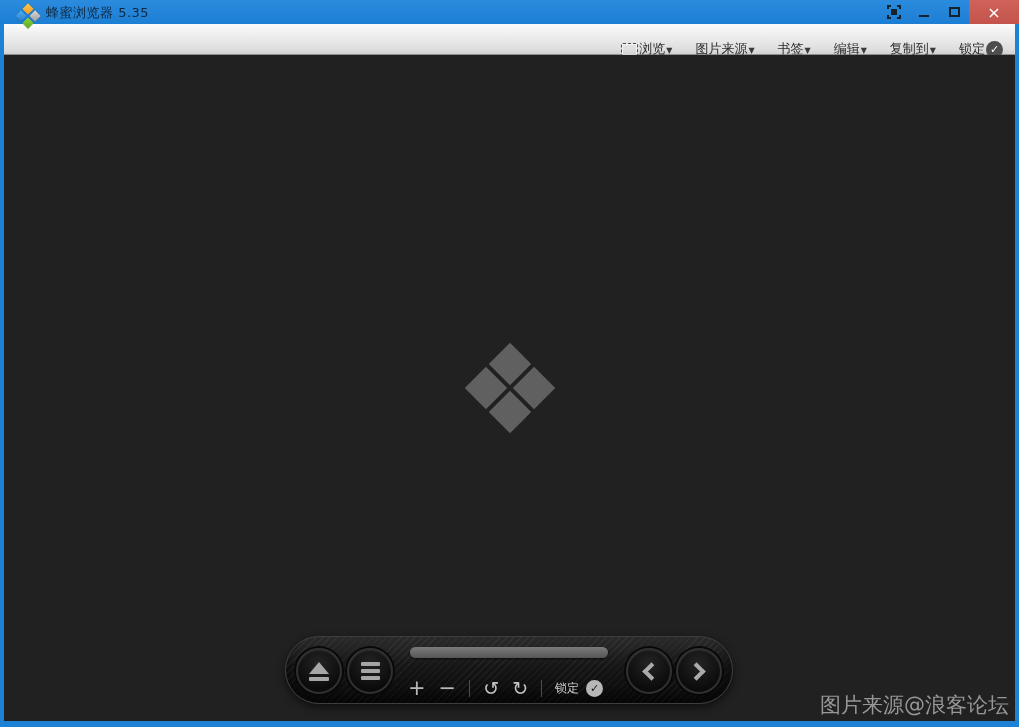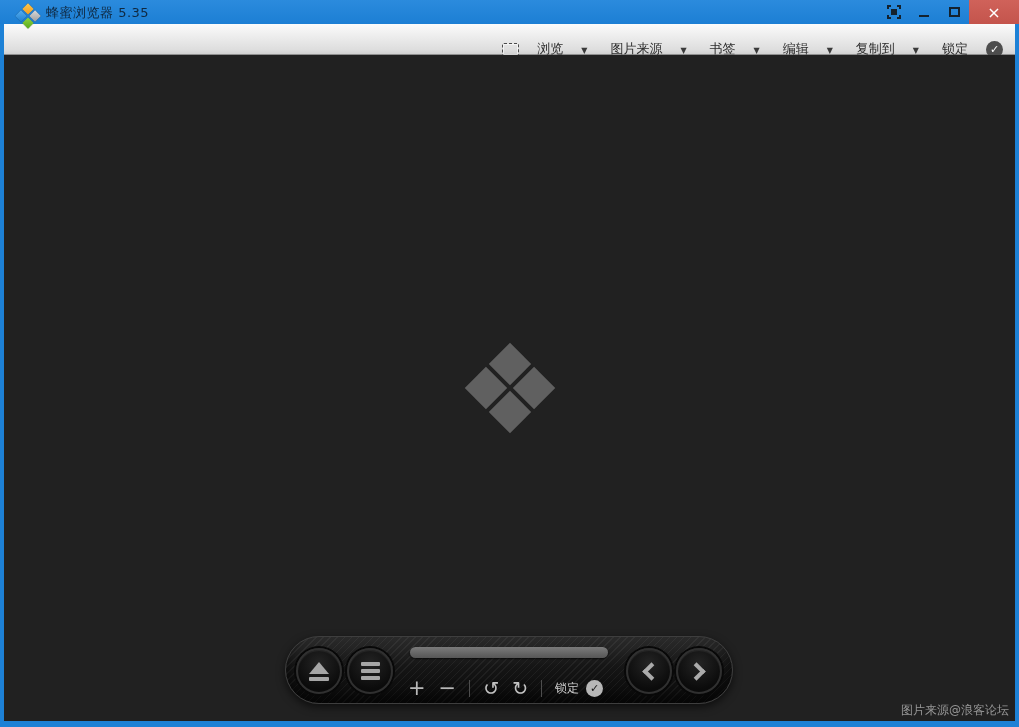--- a/index.html
+++ b/index.html
@@ -31,36 +31,36 @@
   .close-btn { width:50px; height:24px; background:linear-gradient(180deg,#d0625a,#c4544c);
                color:#fff; font-size:16px; display:flex; align-items:center;
                justify-content:center; }
 
   
   .toolbar { position:absolute; left:4px; top:24px; width:1011px; height:31px;
              background:linear-gradient(180deg,#fbfbfb,#dedede 85%,#d2d2d2);
              border-bottom:1px solid #8f8f8f;
              display:flex; align-items:center; justify-content:flex-end;
              padding-right:12px; gap:23px; }
-  .tb-item { display:flex; align-items:center; gap:18px; font-size:13px; color:#2d2d2d;
+  .tb-item { display:flex; align-items:center; gap:1px; font-size:13px; color:#2d2d2d;
              cursor:default;margin-top:20px; }
   .caret { font-size:8px; color:#3a3a3a; padding-top:2px; }
   .fit-icon { width:17px; height:13px; border:1px dashed #4a4a4a; border-radius:2px;
               box-shadow:inset 0 0 0 1px rgba(255,255,255,.6); }
   .check-circle { width:17px; height:17px; border-radius:50%; background:#4d4d4d;
                   color:#fff; font-size:11px; line-height:17px; text-align:center;
                   font-weight:bold; }
 
   
   .content { position:absolute; left:4px; top:55px; width:1011px; height:666px;
              background:#212121; display:flex; align-items:center; justify-content:center; }
   .ph-grid { display:grid; grid-template-columns:repeat(2,30px); grid-auto-rows:30px;
              gap:4px; transform:rotate(45deg); }
   .ph-grid span { width:30px; height:30px; background:#606060; }
-  .watermark { position:absolute; right:6px; bottom:2px; font-size:12px; color:#979797; }
+  .watermark { position:absolute; right:6px; bottom:2px; font-size:21px; color:#979797; }
 
   
   .control-bar { position:absolute; left:285px; top:636px; width:448px; height:68px;
                  border-radius:34px;
                  background:
                    repeating-linear-gradient(-45deg, rgba(255,255,255,.05) 0 1px, rgba(255,255,255,0) 1px 5px),
                    linear-gradient(180deg,#2c2c2c,#151515 45%,#0b0b0b);
                  border:1px solid #3e3e3e;
                  box-shadow:0 3px 8px rgba(0,0,0,.6), inset 0 -8px 14px rgba(0,0,0,.55); }
   .cb-btn { position:absolute; width:46px; height:46px; border-radius:50%;

